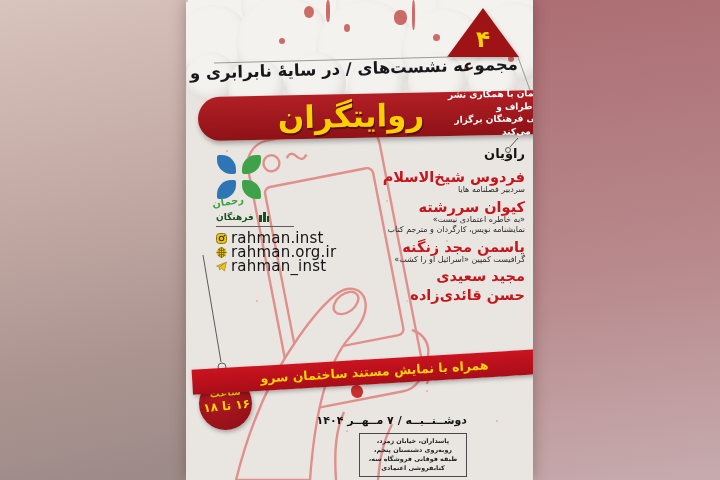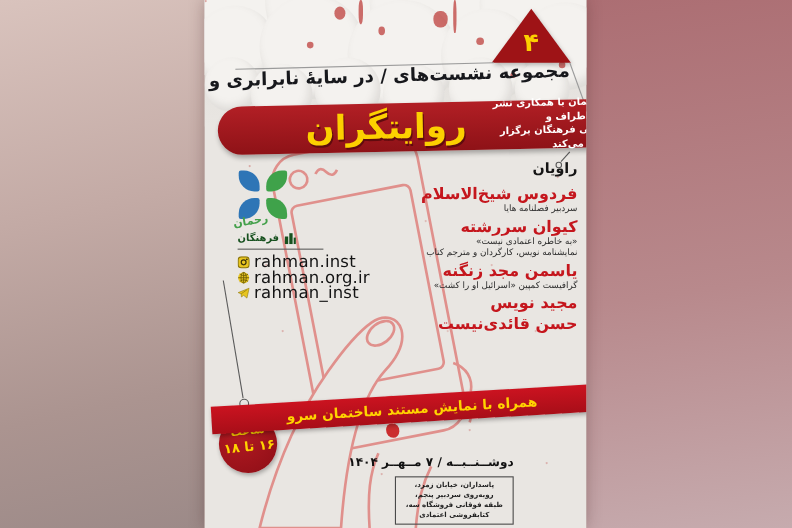--- a/index.html
+++ b/index.html
@@ -176,39 +176,39 @@
       <div class="speaker">
         <div class="speaker-name">کیوان سررشته</div>
         <div class="speaker-desc">«به خاطره اعتمادی نیست»</div>
         <div class="speaker-desc">نمایشنامه نویس، کارگردان و مترجم کتاب</div>
       </div>
       <div class="speaker">
         <div class="speaker-name">یاسمن مجد زنگنه</div>
         <div class="speaker-desc">گرافیست کمپین «اسرائیل او را کشت»</div>
       </div>
       <div class="speaker">
-        <div class="speaker-name">مجید نویس</div>
-      </div>
-      <div class="speaker">
-        <div class="speaker-name">حسن قائدی‌نیست</div>
+        <div class="speaker-name">مجید سعیدی</div>
+      </div>
+      <div class="speaker">
+        <div class="speaker-name">حسن قائدی‌زاده</div>
       </div>
     </div>
 
     <div class="ribbon">همراه با نمایش مستند ساختمان سرو</div>
 
     <div class="time-circle">
       <div class="time-inner">
         <div class="time-l1">ساعت</div>
         <div class="time-l2">۱۶ تا ۱۸</div>
       </div>
     </div>
 
     <div class="date">دوشــنــبــه / ۷ مــهــر ۱۴۰۴</div>
     <div class="address">
-      <div>پاسداران، خیابان زمرد، روبه‌روی سردبیر پنجم،</div>
+      <div>پاسداران، خیابان زمرد، روبه‌روی دشتستان پنجم،</div>
       <div>طبقه فوقانی فروشگاه سه، کتابفروشی اعتمادی</div>
     </div>
 
     <div class="pinwheel">
       <div class="leaf b tl"></div>
       <div class="leaf g tr"></div>
       <div class="leaf b bl"></div>
       <div class="leaf g br"></div>
     </div>
     <div class="rahman-script">رحمان</div>

